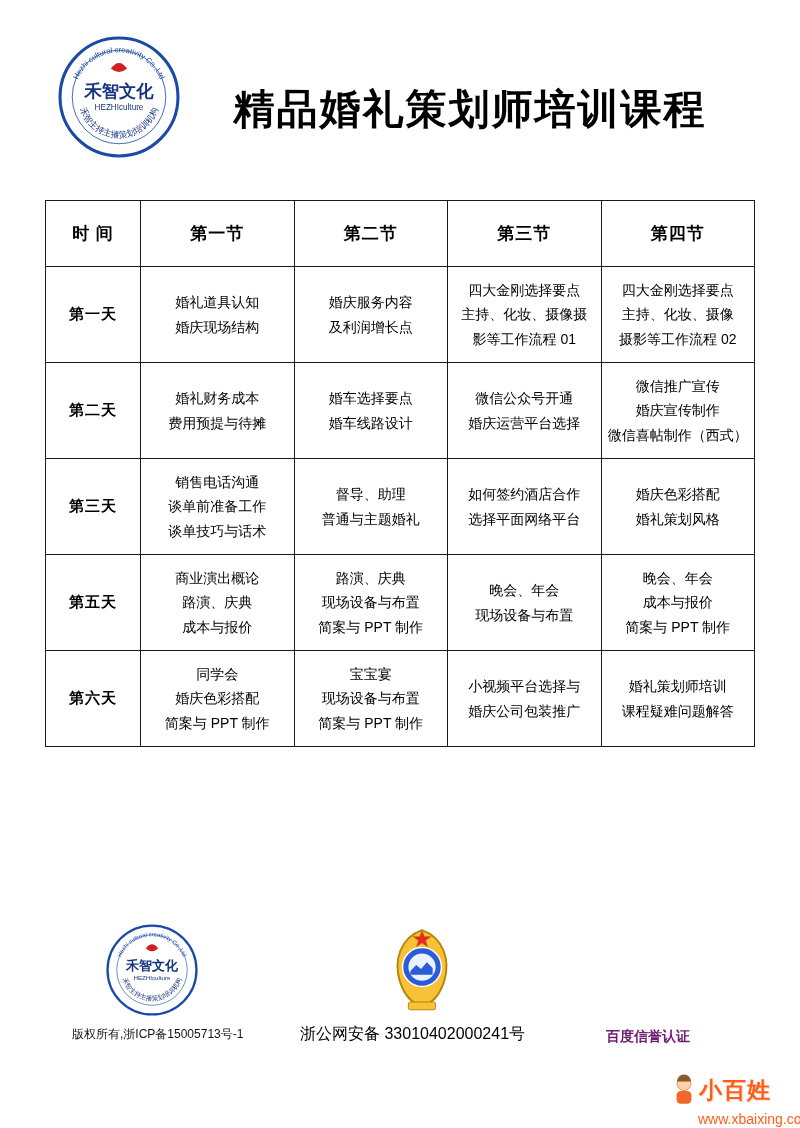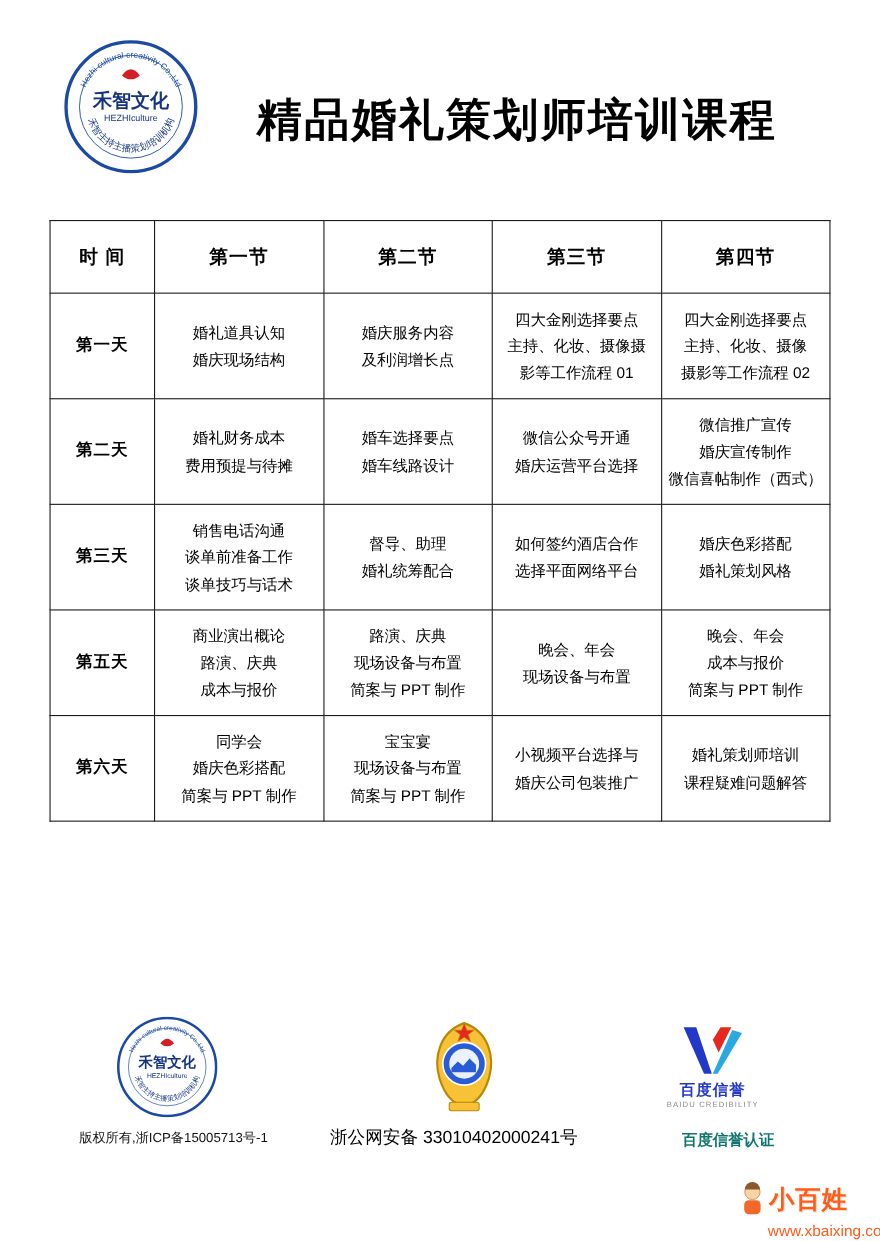--- a/index.html
+++ b/index.html
@@ -41,22 +41,22 @@
   .footer-logo  { position:absolute; left:106px; top:924px; width:92px; height:92px; }
   .police-badge { position:absolute; left:388px; top:922px; width:68px; height:92px; }
   .baidu-block  { position:absolute; left:592px; top:932px; width:112px; text-align:center; }
   .baidu-logo   { width:58px; height:46px; display:block; margin:0 auto 4px auto; }
   .baidu-cn { font-size:14px; font-weight:bold; color:#2438c8; letter-spacing:1px; }
   .baidu-en { font-size:7px; color:#8a8a8a; letter-spacing:1px; margin-top:1px; }
 
   .copyright   { position:absolute; left:72px;  top:1026px; font-size:12px; color:#111; }
   .police-text { position:absolute; left:300px; top:1024px; width:220px; text-align:center;
                  font-size:16px; font-weight:normal; color:#000; white-space:nowrap; }
-  .baidu-caption { position:absolute; left:592px; top:1028px; width:112px; text-align:right;
-                   font-size:14px; font-weight:bold; color:#0f766e; }
+  .baidu-caption { position:absolute; left:592px; top:1028px; width:112px; text-align:center;
+                   font-size:14px; font-weight:bold; color:#701a75; }
 
   
   .watermark { position:absolute; left:672px; top:1074px; width:122px; }
   .wm-row { display:flex; align-items:center; }
   .wm-figure { width:24px; height:32px; margin-right:3px; flex:0 0 auto; }
   .wm-name { font-size:23px; font-weight:900; color:#ff5c1a; letter-spacing:1px;
              text-shadow:0 0 1px #fff, 1px 1px 0 #ffd9c4; }
   .wm-url { font-size:14px; color:#ff5c1a; margin-top:5px; padding-left:26px; }
 </style>
 </head>
@@ -126,21 +126,21 @@
         <td>微信推广宣传
 婚庆宣传制作
 微信喜帖制作（西式）</td>
       </tr>
       <tr>
         <td class="day-cell">第三天</td>
         <td>销售电话沟通
 谈单前准备工作
 谈单技巧与话术</td>
         <td>督导、助理
-婚礼统筹配合</td>
+普通与主题婚礼</td>
         <td>如何签约酒店合作
 选择平面网络平台</td>
         <td>婚庆色彩搭配
 婚礼策划风格</td>
       </tr>
       <tr>
         <td class="day-cell">第五天</td>
         <td>商业演出概论
 路演、庆典
 成本与报价</td>
@@ -189,29 +189,20 @@
 
   <svg class="police-badge" viewBox="0 0 70 90">
     <path d="M 35,6 C 12,14 6,38 12,58 C 17,74 26,82 35,84 C 44,82 53,74 58,58 C 64,38 58,14 35,6 Z" fill="#f7c236" stroke="#b8860b" stroke-width="2"></path>
     <circle cx="35" cy="44" r="20" fill="#2b5cd8" stroke="#ffffff" stroke-width="1.5"></circle>
     <circle cx="35" cy="44" r="14" fill="#eaf2ff"></circle>
     <path d="M 23,48 l 6,-6 5,4 6,-7 6,6 v 7 h -23 z" fill="#2b5cd8"></path>
     <polygon points="35,6 37.4,12.6 44.3,12.6 38.8,16.7 40.9,23.3 35,19.3 29.1,23.3 31.2,16.7 25.7,12.6 32.6,12.6" fill="#e8281e" stroke="#b8860b" stroke-width="0.6"></polygon>
     <rect x="21" y="80" width="28" height="8" rx="2" fill="#f7c236" stroke="#b8860b" stroke-width="1"></rect>
   </svg>
 
-  <div class="baidu-block">
-    <svg class="baidu-logo" viewBox="0 0 64 52">
-      <polygon points="2,2 15,2 31,50 23,50" fill="#2438c8"></polygon>
-      <polygon points="62,8 52,5 32,50 37,50" fill="#2aa8e0"></polygon>
-      <polygon points="40,2 51,2 38,28 32,15" fill="#e8281e"></polygon>
-    </svg>
-    <div class="baidu-cn">百度信誉</div>
-    <div class="baidu-en">BAIDU CREDIBILITY</div>
-  </div>
 
   <div class="copyright">版权所有,浙ICP备15005713号-1</div>
   <div class="police-text">浙公网安备 33010402000241号</div>
   <div class="baidu-caption">百度信誉认证</div>
 
   <div class="watermark">
     <div class="wm-row">
       <svg class="wm-figure" viewBox="0 0 22 30">
         <circle cx="11" cy="9" r="6.5" fill="#fbd3a8" stroke="#d98b4f" stroke-width="0.8"></circle>
         <path d="M 4.5,7 a 6.5,6.5 0 0 1 13,0 z" fill="#8a5a2b"></path>

